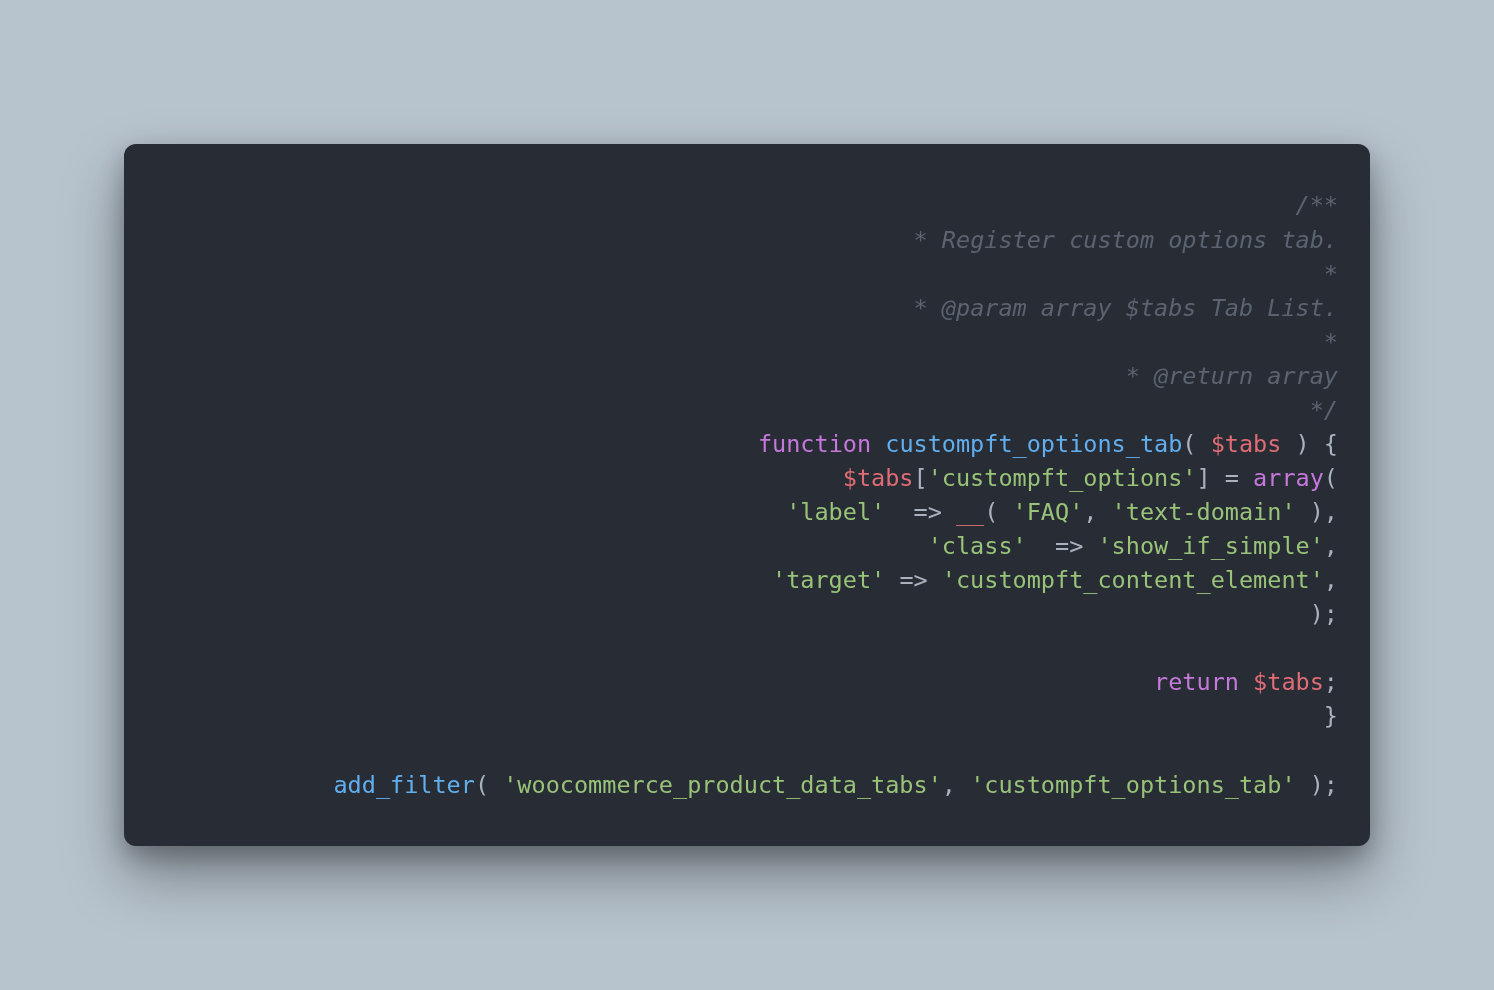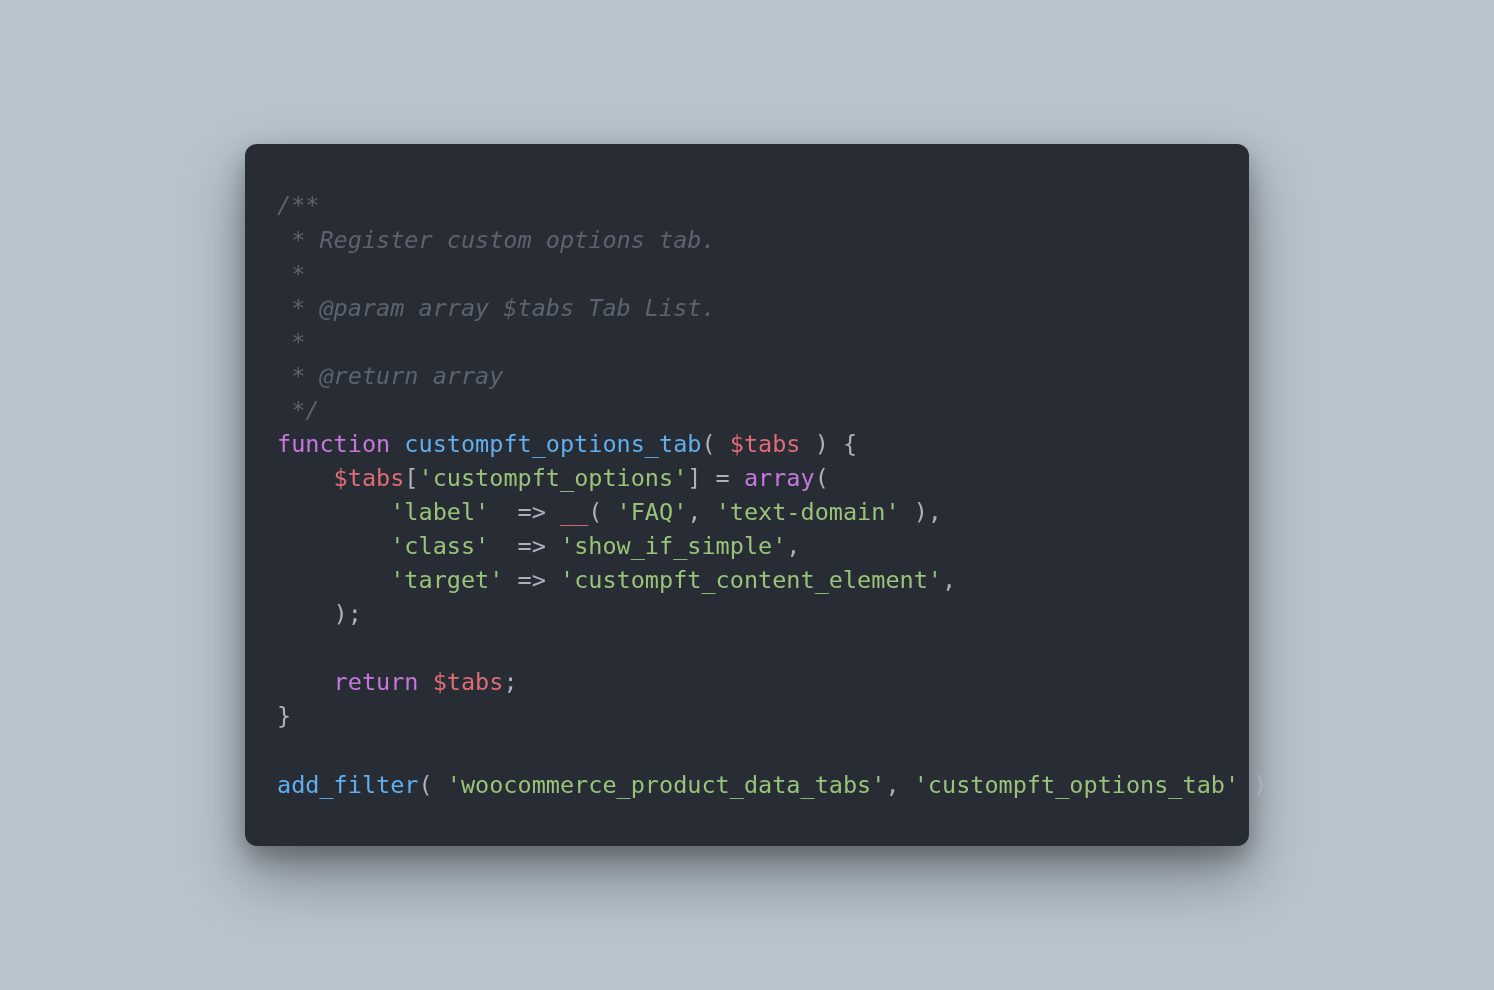--- a/index.html
+++ b/index.html
@@ -9,22 +9,23 @@
     height: 990px;
     display: flex;
     align-items: center;
     justify-content: center;
     font-family: "SF Mono", "Menlo", "Consolas", "Monaco", monospace;
   }
   .code-card {
     background: #282c34;
     border-radius: 12px;
     padding: 44px 32px;
-    width: 1004px;
+    width: 1246px;
     box-shadow: 0 30px 60px rgba(0,0,0,0.35), 0 10px 25px rgba(0,0,0,0.25);
+    text-align: right;
   }
   pre {
     font-family: inherit;
     font-size: 23.5px;
     line-height: 1.45;
     white-space: pre;
     color: #abb2bf;
   }
   .comment { color: #5c6370; font-style: italic; }
   .keyword { color: #c678dd; }

